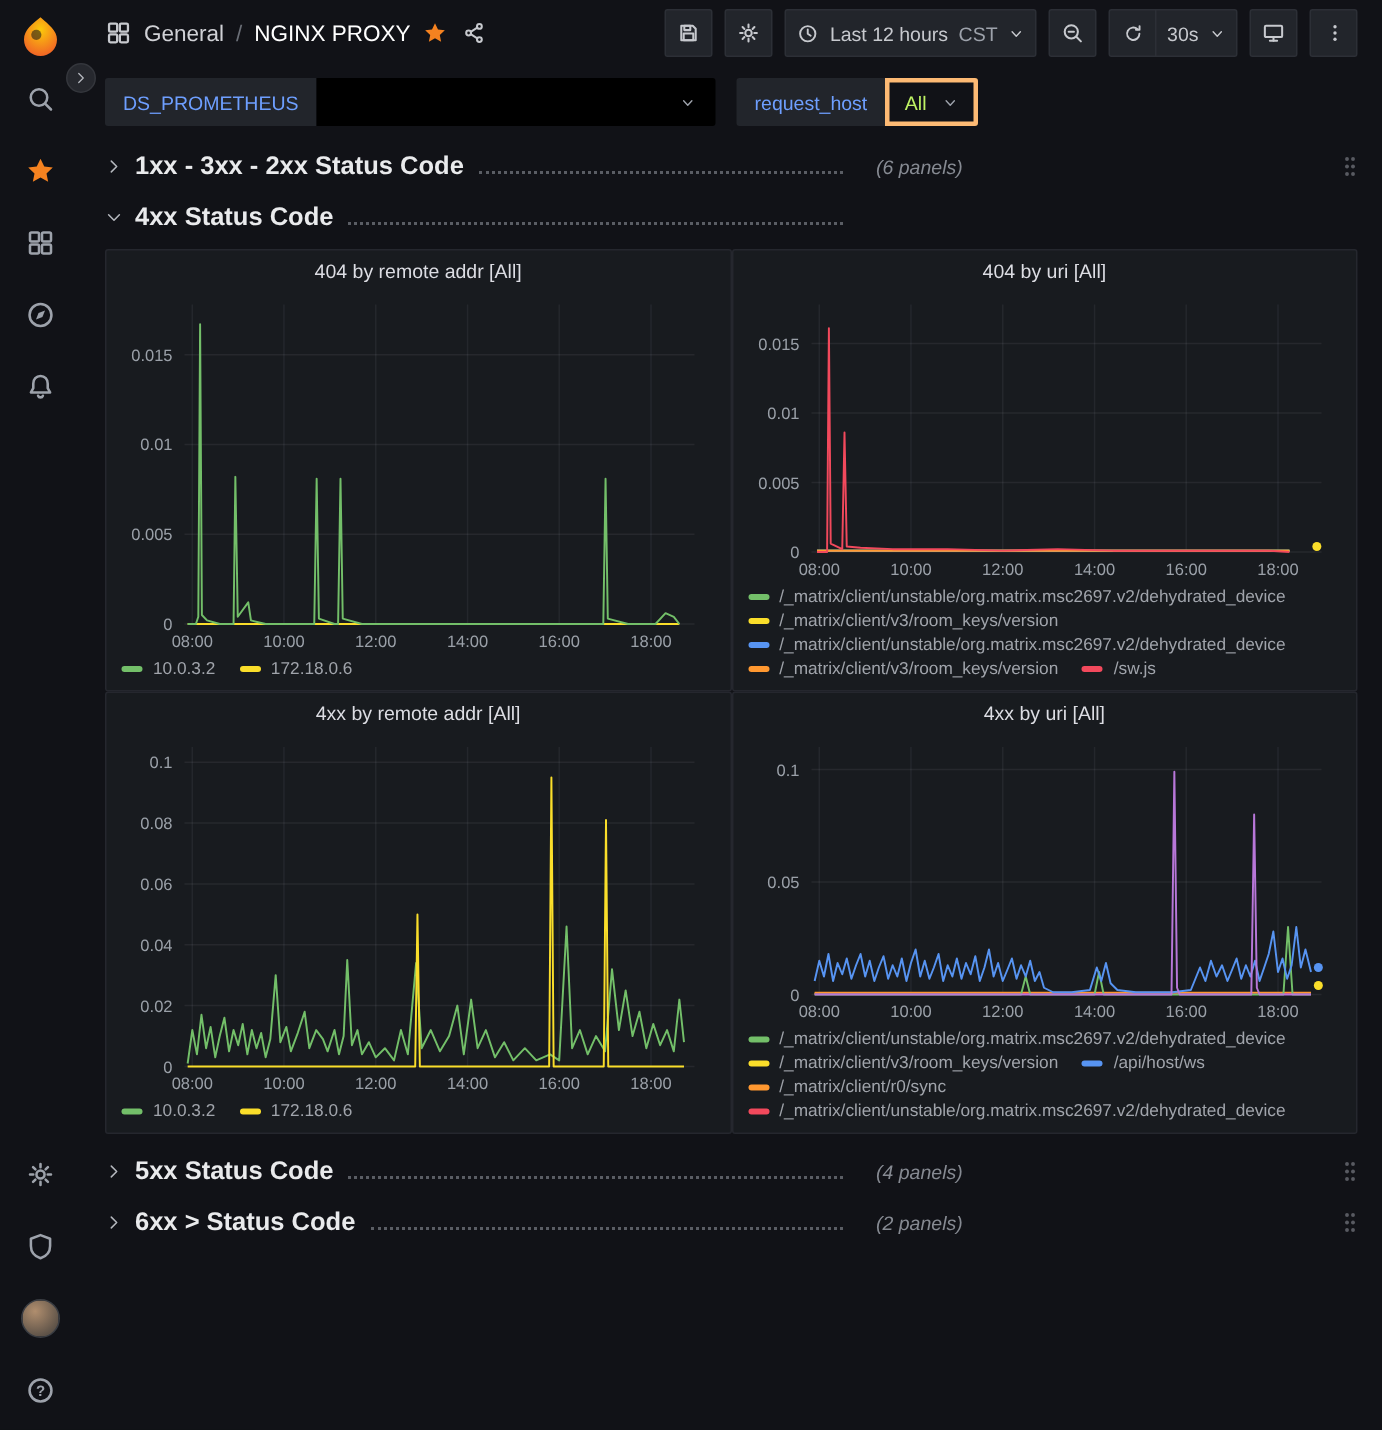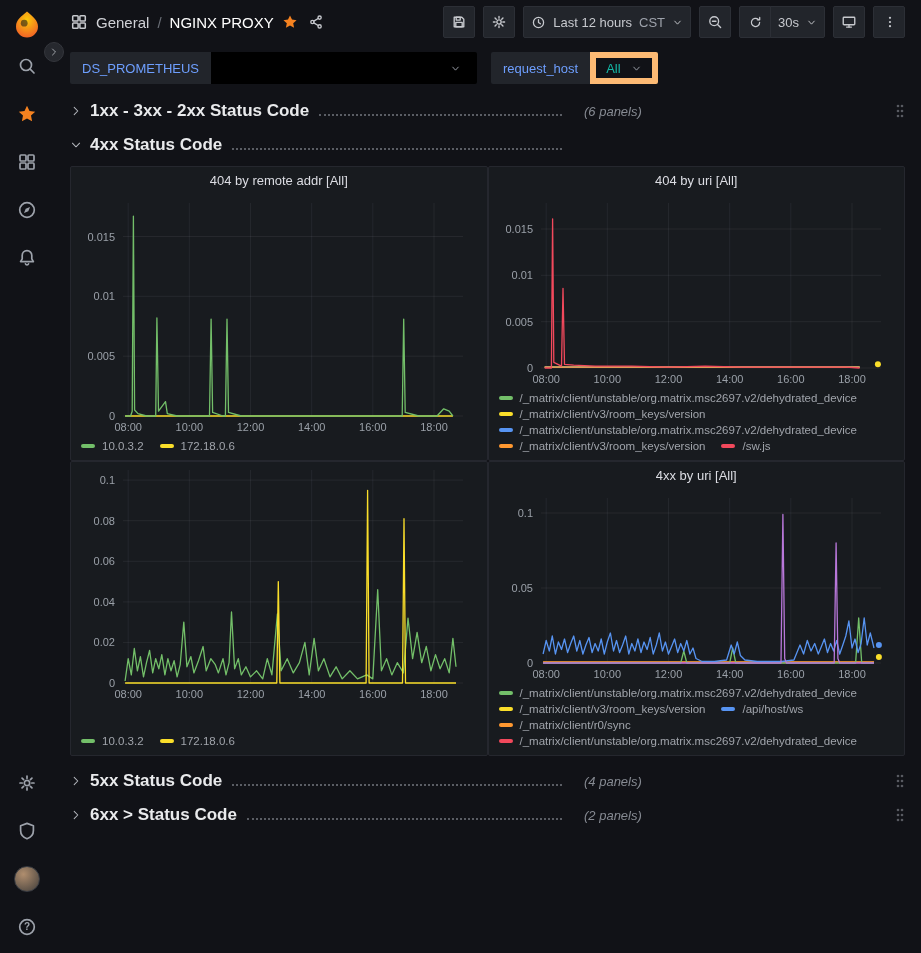--- a/index.html
+++ b/index.html
@@ -65,21 +65,21 @@
 
   
   .subbar { display: flex; align-items: center; gap: 14px; padding: 8px 16px; flex: 0 0 auto; }
   .var-group { display: flex; align-items: stretch; }
   .var-label {
     height: 32px; display: flex; align-items: center; padding: 0 12px;
     background: #22252b; color: #6e9fff; font-size: 13px; border-radius: 2px 0 0 2px;
   }
   .var-value {
     height: 32px; display: flex; align-items: center; gap: 10px; padding: 0 10px;
-    background: #111217; border: 6px solid #fdba74; color: #14b8a6; font-size: 13px;
+    background: #111217; border: 3px solid #fdba74; color: #bef264; font-size: 13px;
     border-radius: 0 2px 2px 0; cursor: pointer;
   }
   .var-value .chev { color: #9da2ab; display: flex; }
   .var-value.redacted { background: #000; border-color: #000; width: 266px; justify-content: flex-end; }
 
   
   .content { flex: 1; overflow: hidden; padding: 2px 16px 0; }
 
   .row-header { display: flex; align-items: center; height: 26px; margin: 4px 0 8px; cursor: pointer; }
   .row-left { display: flex; align-items: center; width: 492px; flex: 0 0 auto; min-width: 0; }
@@ -441,20 +441,21 @@
               <span class="swatch" style="background: rgb(255, 152, 48);"></span>
               <span>/_matrix/client/v3/room_keys/version</span>
             </span>
             <span class="legend-item">
               <span class="swatch" style="background: rgb(242, 73, 92);"></span>
               <span>/sw.js</span>
             </span>
           </div>
       </section>
       <section class="panel">
+        <header class="panel-title">4xx by remote addr [All]</header>
         <div class="chart">
             <svg width="400" height="241" font-family="&quot;Liberation Sans&quot;, sans-serif">
               <line x1="51.2" x2="51.2" y1="8" y2="221" stroke="rgba(204,204,220,0.07)"></line>
               <text x="51.2" y="236" text-anchor="middle" fill="#9aa0a8" font-size="11">08:00</text>
               <line x1="112.3" x2="112.3" y1="8" y2="221" stroke="rgba(204,204,220,0.07)"></line>
               <text x="112.3" y="236" text-anchor="middle" fill="#9aa0a8" font-size="11">10:00</text>
               <line x1="173.5" x2="173.5" y1="8" y2="221" stroke="rgba(204,204,220,0.07)"></line>
               <text x="173.5" y="236" text-anchor="middle" fill="#9aa0a8" font-size="11">12:00</text>
               <line x1="234.7" x2="234.7" y1="8" y2="221" stroke="rgba(204,204,220,0.07)"></line>
               <text x="234.7" y="236" text-anchor="middle" fill="#9aa0a8" font-size="11">14:00</text>

